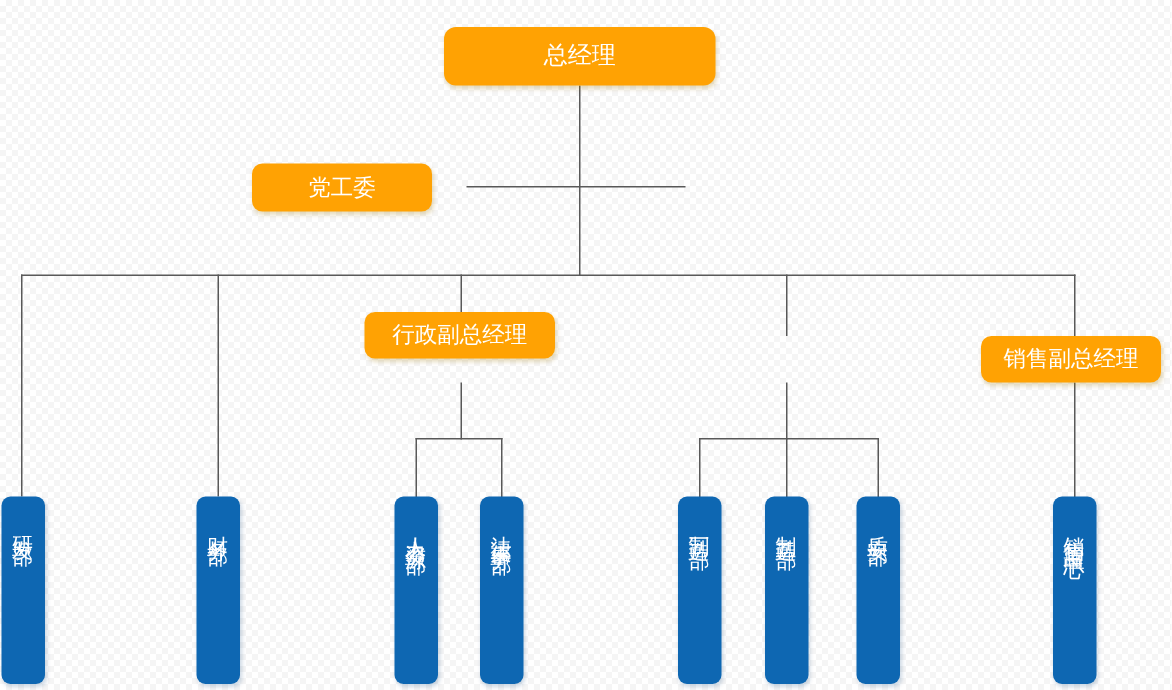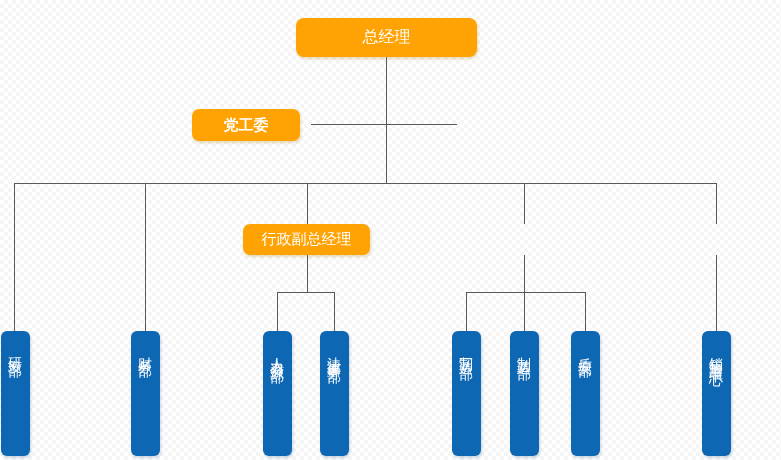--- a/index.html
+++ b/index.html
@@ -83,26 +83,29 @@
   <div class="line vline" style="left:466px; top:292px; height:40px;"></div>
   <div class="line vline" style="left:524px; top:292px; height:40px;"></div>
   <div class="line vline" style="left:585px; top:292px; height:40px;"></div>
 
   <div class="line vline" style="left:716px; top:255px; height:77px;"></div>
 
   <div class="node orange root" style="left:296px; top:18px; width:181px; height:39px;">
     <span>总经理</span>
   </div>
 
-  <div class="node orange" style="left:192px; top:109px; width:108px; height:32px;font-weight:bold;">
+  <div class="node orange" style="left:168px; top:109px; width:120px; height:32px;">
     <span>党工委</span>
   </div>
 
-  <div class="node orange" style="left:243px; top:224px; width:127px; height:31px;">
+  <div class="node orange" style="left:243px; top:208px; width:127px; height:31px;">
     <span>行政副总经理</span>
+  </div>
+  <div class="node orange" style="left:654px; top:224px; width:120px; height:31px;">
+    <span>销售副总经理</span>
   </div>
 
   <div class="node blue" style="left:1px; top:331px; width:29px; height:125px;">
     <span class="vtext">研发部</span>
   </div>
   <div class="node blue" style="left:131px; top:331px; width:29px; height:125px;">
     <span class="vtext">财务部</span>
   </div>
   <div class="node blue" style="left:263px; top:331px; width:29px; height:125px;">
     <span class="vtext">人力资源部</span>

